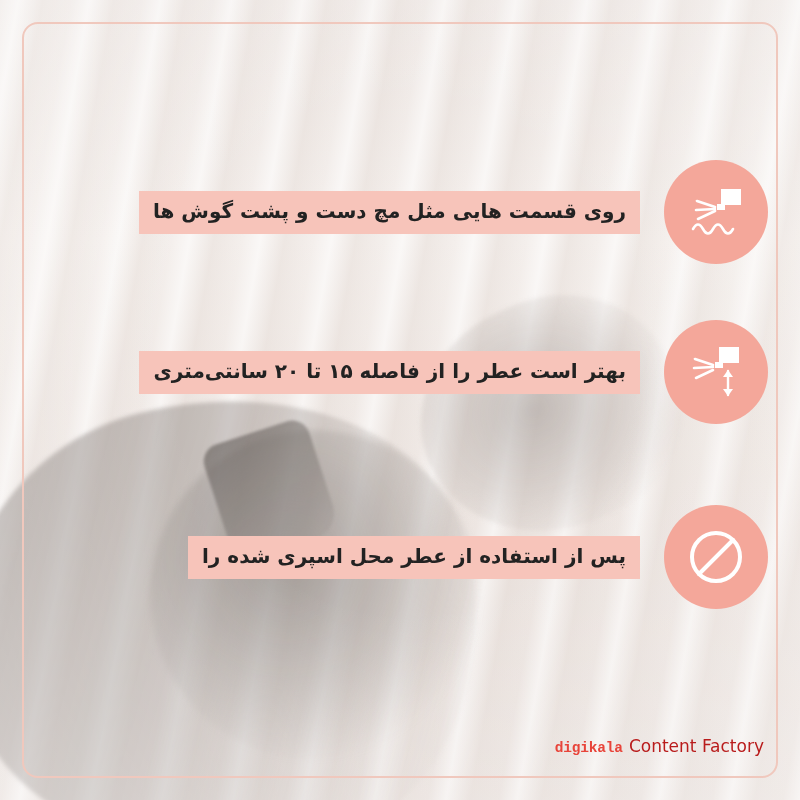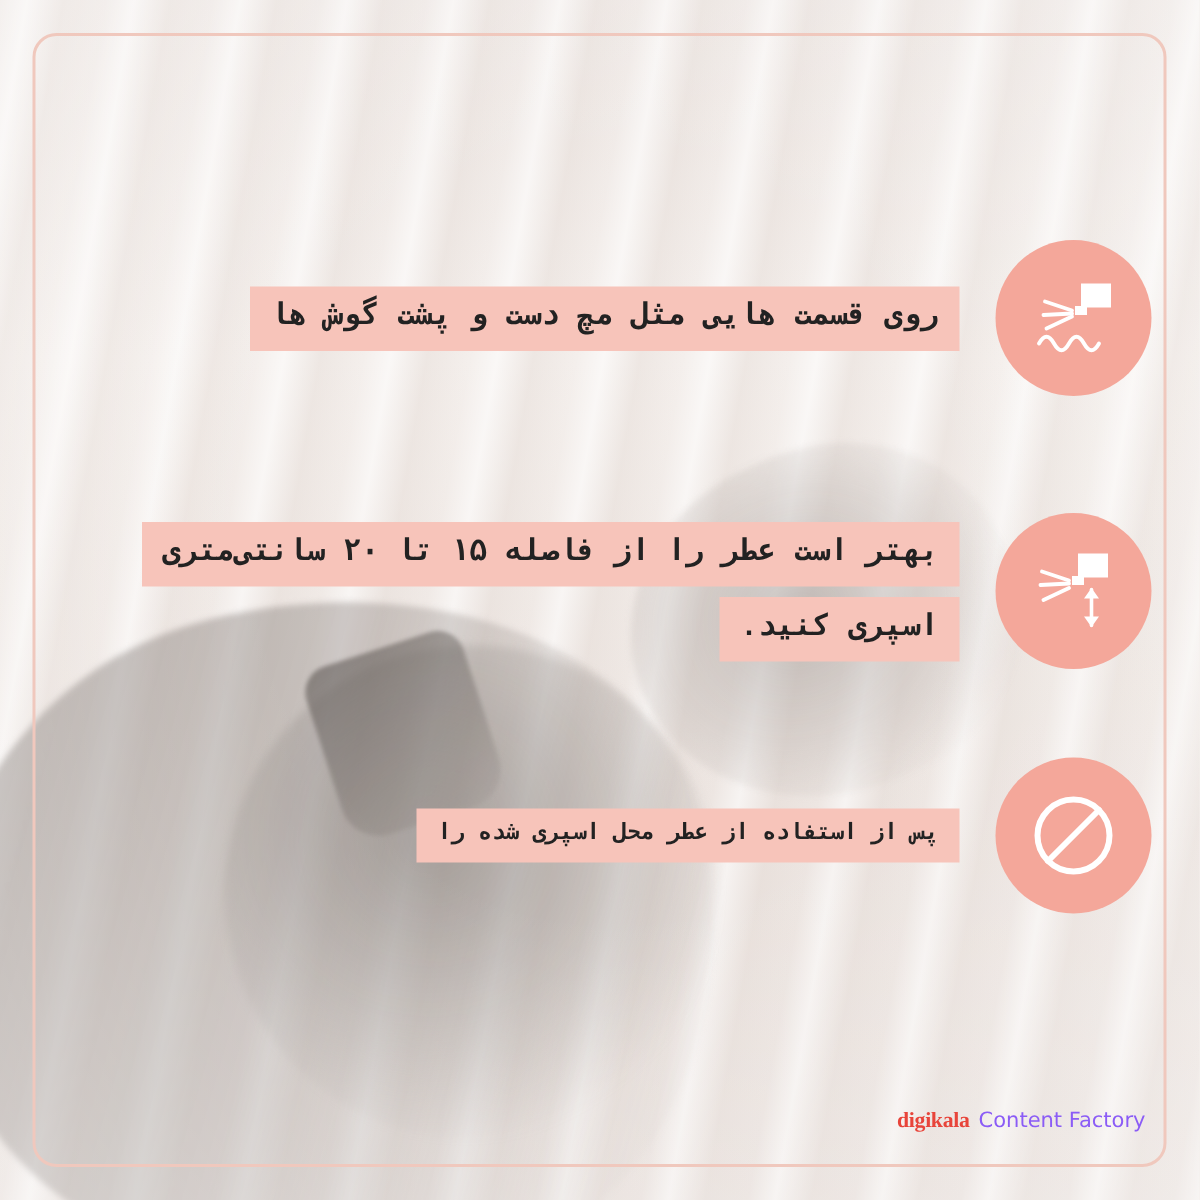--- a/index.html
+++ b/index.html
@@ -79,75 +79,74 @@
   
   .row{
     position:absolute;
     display:flex;
     align-items:center;
     justify-content:flex-start;
     gap:18px;
     left:32px;right:32px;
   }
   .row-1{top:160px;}
-  .row-2{top:342px;}
+  .row-2{top:320px;}
   .row-3{top:505px;}
 
   .badge{
     flex:0 0 auto;
     width:104px;height:104px;
     border-radius:50%;
     background:#f4a79a;
     display:flex;align-items:center;justify-content:center;
   }
   .badge svg{display:block;}
 
   .text-block{
     flex:1 1 auto;
     display:flex;
     flex-direction:column;
     align-items:flex-start;
     gap:7px;
     padding-right:6px;
-    font-family:Liberation Mono, monospace;
   }
   .line{
     background:#f7c4ba;
     color:#222222;
     font-size:20.5px;
     line-height:1.45;
     font-weight:700;
     padding:6px 14px 8px 14px;
     white-space:nowrap;
     letter-spacing:0.2px;
   }
   .row-1 .line{font-size:20px;}
   .row-2 .line{font-size:20px;}
-  .row-3 .line{font-size:15px;}
+  .row-3 .line{font-size:20px;}
 
   
   .footer{
     position:absolute;
     left:0;right:36px;bottom:44px;
     display:flex;
     justify-content:flex-end;
     align-items:baseline;
     gap:6px;
     direction:ltr;
   }
   .brand{
     color:#e8443a;
     font-weight:700;
     font-size:14.5px;
     letter-spacing:-0.2px;
-    font-family:Liberation Serif, serif;
+    font-family:Liberation Mono, monospace;
   }
   .brand-sub{
-    color:#8b5cf6;
-    font-size:14px;
+    color:#b91c1c;
+    font-size:17px;
     font-family:"DejaVu Sans", sans-serif;
   }
 </style>
 </head>
 <body>
 
 <div class="canvas">
 
   <div class="photo"></div>
   <div class="shape-arm"></div>
@@ -182,21 +181,20 @@
         <path d="M32 28 L14 22" stroke="#ffffff" stroke-width="2.6" stroke-linecap="round"></path>
         <path d="M32 30 L13 31" stroke="#ffffff" stroke-width="2.6" stroke-linecap="round"></path>
         <path d="M32 33 L15 41" stroke="#ffffff" stroke-width="2.6" stroke-linecap="round"></path>
         <path d="M47 34 L47 58" stroke="#ffffff" stroke-width="2.4" stroke-linecap="round"></path>
         <path d="M47 33 l-5 7 h10 z" fill="#ffffff"></path>
         <path d="M47 59 l-5 -7 h10 z" fill="#ffffff"></path>
       </svg>
     </div>
     <div class="text-block">
       <span class="line">بهتر است عطر را از فاصله ۱۵ تا ۲۰ سانتی‌متری</span>
-      <span class="line">اسپری کنید.</span>
     </div>
   </div>
 
   <div class="row row-3">
     <div class="badge">
       <svg width="70" height="70" viewBox="0 0 70 70" aria-hidden="true">
         <circle cx="35" cy="35" r="24" fill="none" stroke="#ffffff" stroke-width="4"></circle>
         <line x1="18" y1="52" x2="52" y2="18" stroke="#ffffff" stroke-width="4" stroke-linecap="round"></line>
       </svg>
     </div>

